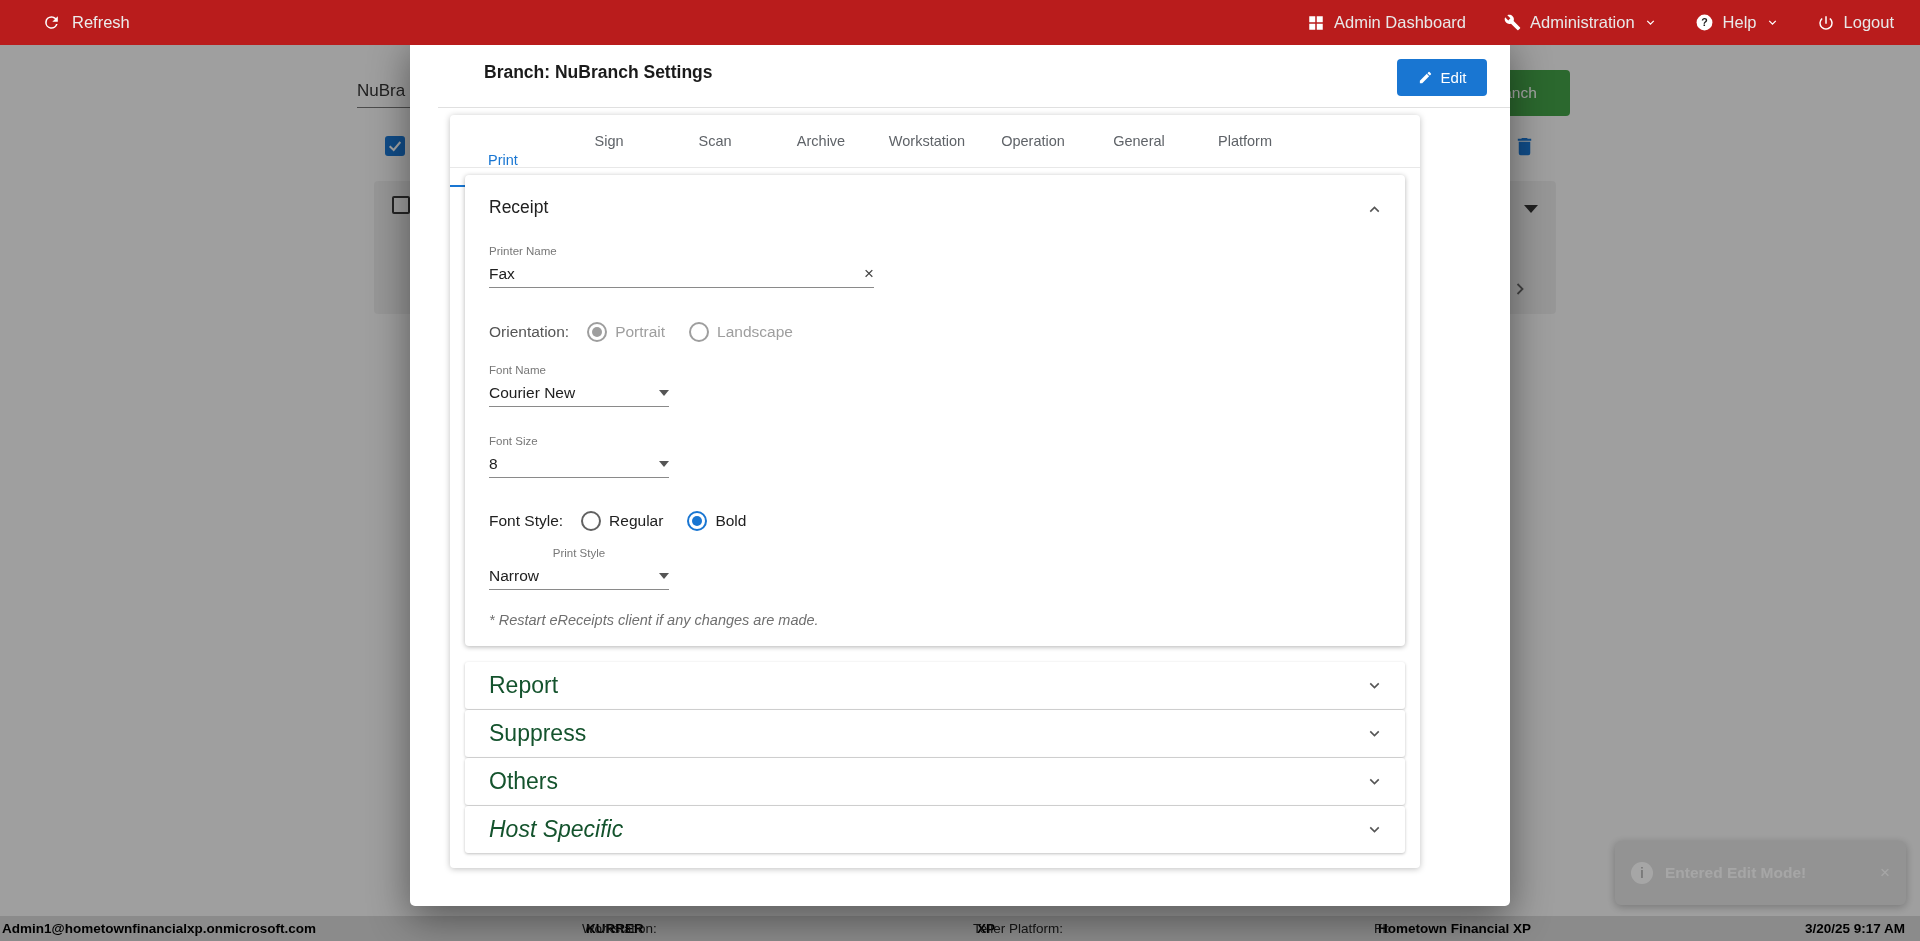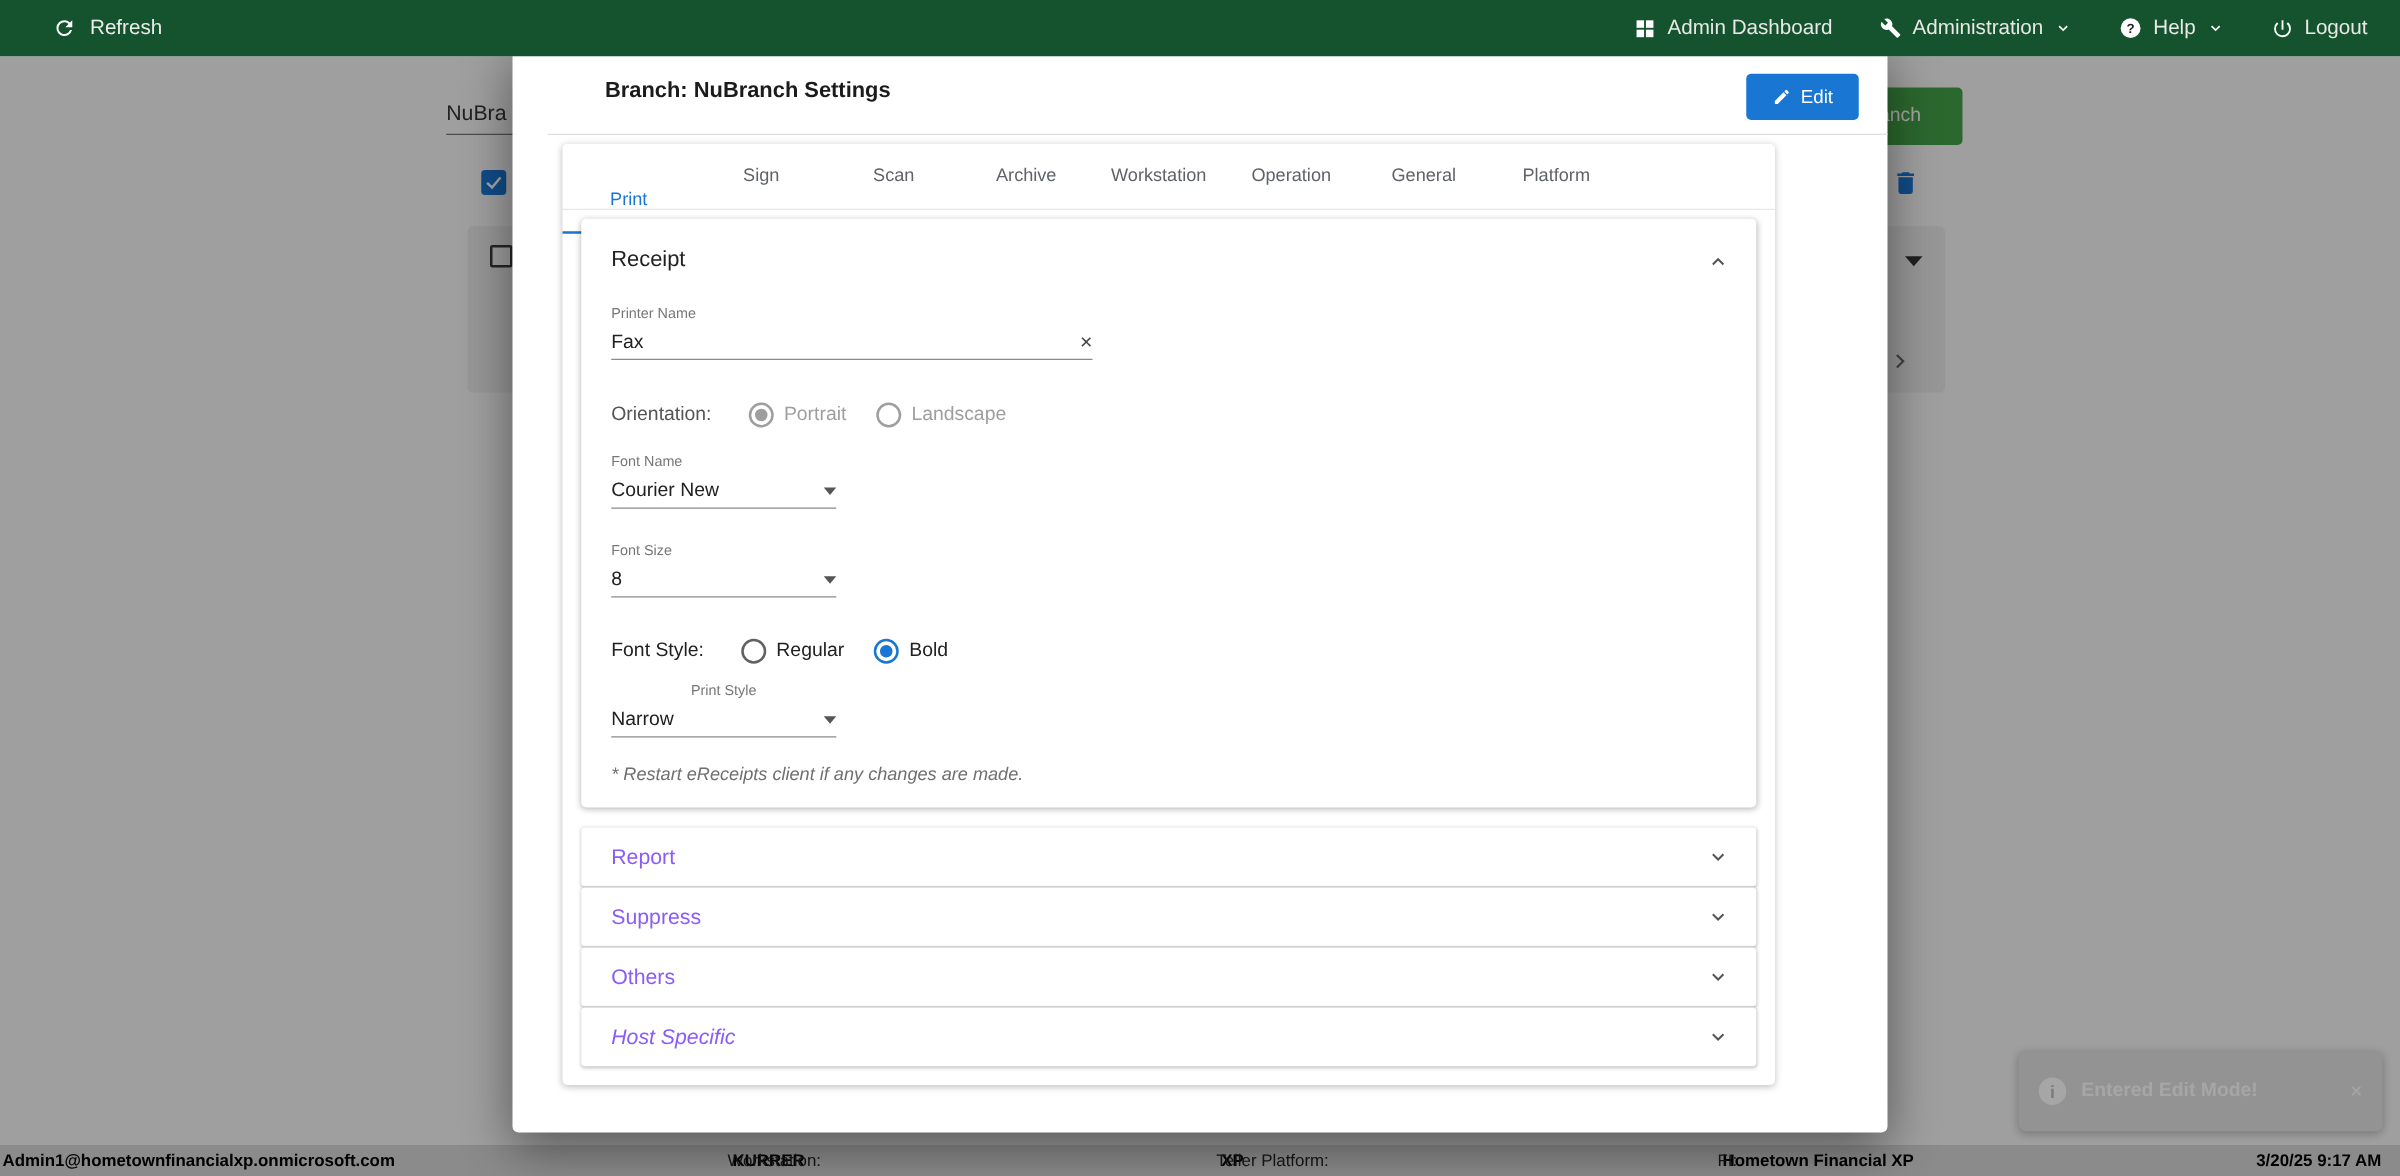--- a/index.html
+++ b/index.html
@@ -6,21 +6,21 @@
   html, body { width: 1920px; height: 941px; overflow: hidden; }
   body {
     font-family: "Liberation Sans", sans-serif;
     background: #f5f5f5;
     position: relative;
   }
 
   
   .topbar {
     position: absolute; top: 0; left: 0; width: 1920px; height: 45px;
-    background: #14532d; color: #ececec; z-index: 20;
+    background: #b91c1c; color: #ececec; z-index: 20;
     display: flex; align-items: center;
   }
   .topbar-left { margin-left: 42px; display: flex; align-items: center; gap: 11px; font-size: 16.5px; cursor: pointer; }
   .topbar-right { margin-left: auto; margin-right: 26px; display: flex; align-items: center; gap: 38px; }
   .topbar-item { display: flex; align-items: center; gap: 9px; font-size: 16.5px; cursor: pointer; color: #e8e8e8; }
   .topbar svg { display: block; }
 
   
   .bg-layer { position: absolute; inset: 0; z-index: 1; }
   .bg-input {
@@ -131,41 +131,41 @@
   .caret-down { width: 0; height: 0; border-left: 5px solid transparent; border-right: 5px solid transparent; border-top: 6px solid #555; }
 
   .field.printer { left: 24px; top: 70px; width: 385px; }
   .field.fontname { left: 24px; top: 189px; width: 180px; }
   .field.fontsize { left: 24px; top: 260px; width: 180px; }
   .field.printstyle { left: 24px; top: 372px; width: 180px; text-align: center; }
 
   .radio-row { position: absolute; display: flex; align-items: center; }
   .radio-row.orientation { left: 24px; top: 147px; }
   .radio-row.fontstyle { left: 24px; top: 336px; }
-  .rr-label { font-size: 15.5px; margin-right: 30px; }
+  .rr-label { font-size: 15.5px; margin-right: 18px; }
   .rr-label.dim { color: #555; }
   .rr-label.dark { color: #212121; }
   .radio-opt { display: flex; align-items: center; gap: 8px; margin-right: 24px; cursor: pointer; }
   .radio { width: 20px; height: 20px; border-radius: 50%; position: relative; flex: 0 0 auto; }
   .radio.gray { border: 2px solid #9e9e9e; }
   .radio.gray.sel::after { content: ""; position: absolute; inset: 3px; border-radius: 50%; background: #9e9e9e; }
   .radio.dark { border: 2px solid #616161; }
   .radio.blue { border: 2px solid #1976d2; }
   .radio.blue.sel::after { content: ""; position: absolute; inset: 3px; border-radius: 50%; background: #1976d2; }
   .r-text { font-size: 15.5px; }
   .r-text.gray { color: #9e9e9e; }
   .r-text.dark { color: #212121; }
 
   .note { position: absolute; left: 24px; top: 437px; font-style: italic; font-size: 14.5px; color: #6f6f6f; }
 
   .acc {
     position: absolute; left: 15px; width: 940px; height: 47px;
     background: #fff; border-radius: 3px; box-shadow: 0 1px 3px rgba(0,0,0,0.25);
     display: flex; align-items: center; justify-content: space-between;
-    padding: 0 22px 0 24px; font-size: 17px; color: #8b5cf6; cursor: pointer;
+    padding: 0 22px 0 24px; font-size: 23px; color: #14532d; cursor: pointer;
   }
   .acc1 { top: 547px; } .acc2 { top: 595px; } .acc3 { top: 643px; } .acc4 { top: 691px; font-style: italic; }
 </style>
 </head>
 <body>
 
 <div class="bg-layer">
 
   <div class="bg-input">
     <span>NuBra</span>

